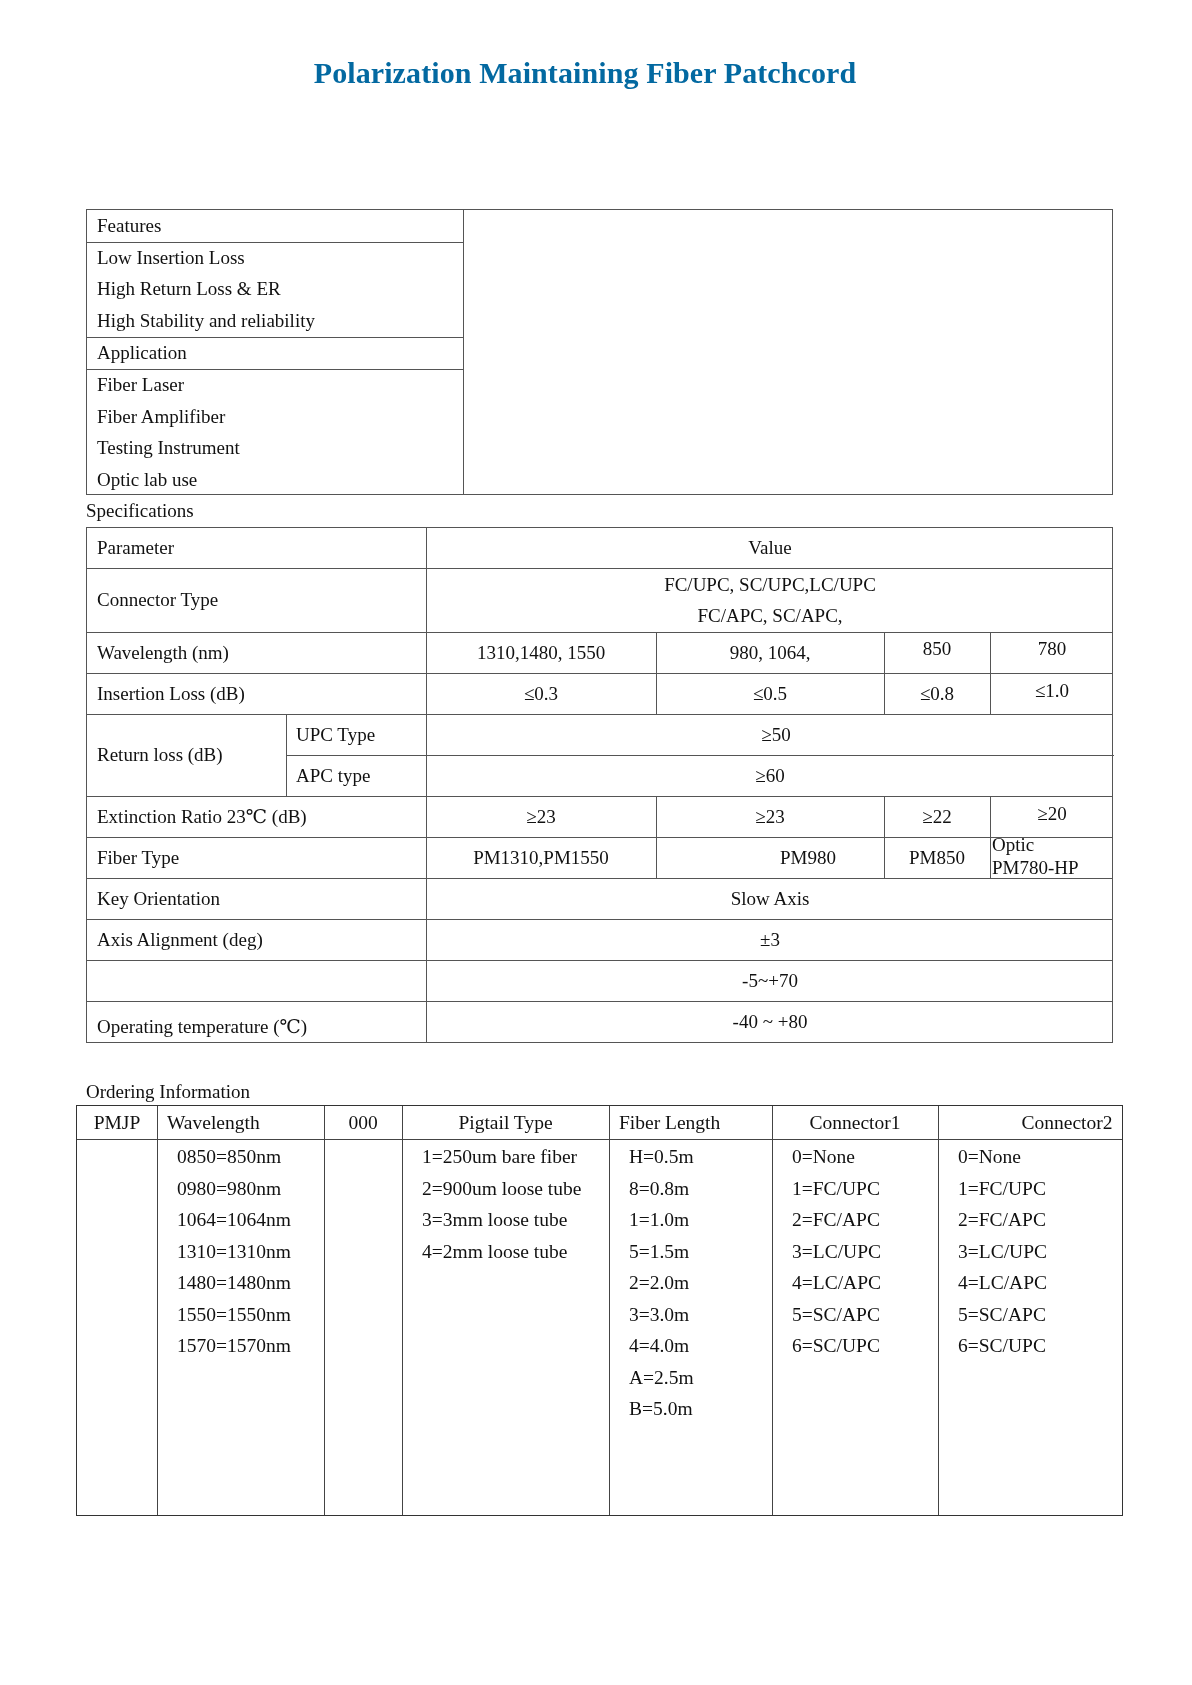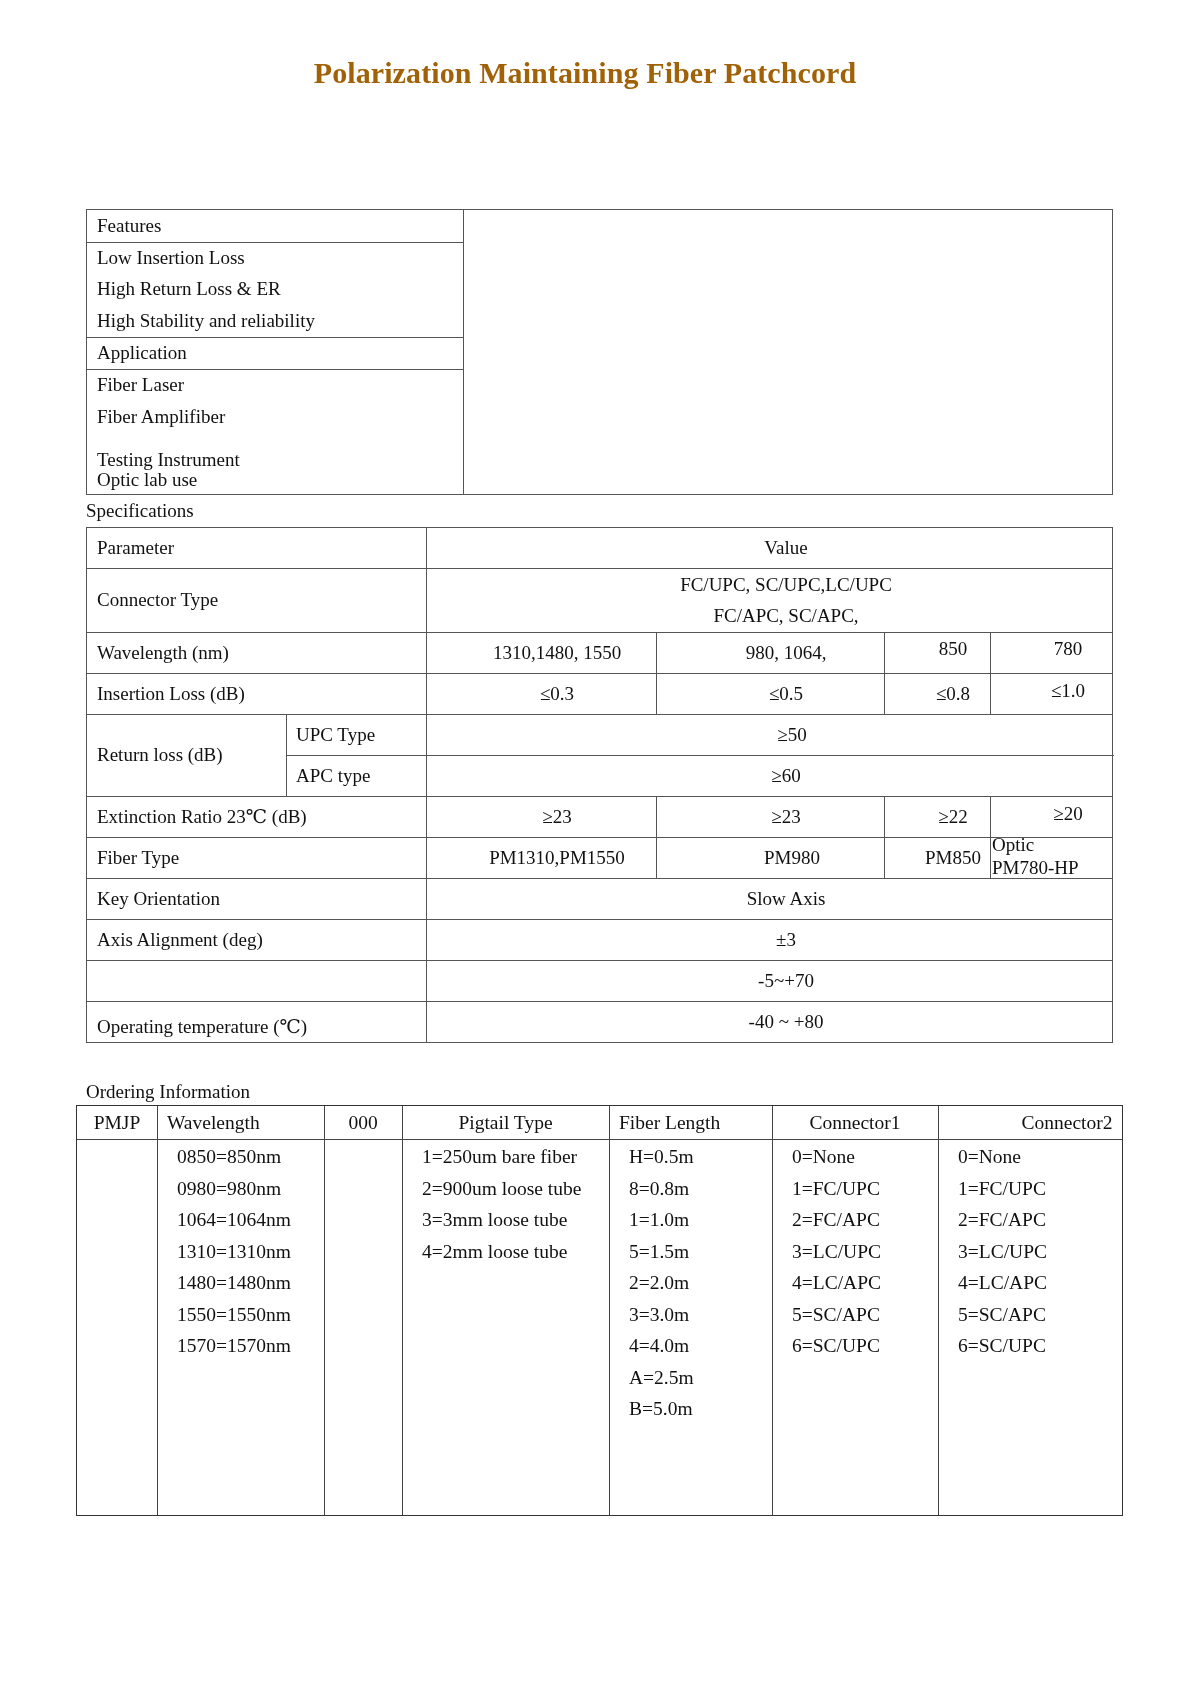--- a/index.html
+++ b/index.html
@@ -1,34 +1,34 @@
 <!DOCTYPE html>
 <html><head>
 <meta charset="utf-8">
 <style>
   * { box-sizing: border-box; margin: 0; padding: 0; }
   html, body { width: 1192px; height: 1685px; background: #ffffff; }
   body { position: relative; font-family: "Liberation Serif", "DejaVu Serif", serif; color: #111; font-size: 19px; overflow: hidden; }
 
-  .title { position: absolute; top: 56px; left: 0; width: 1192px; text-align: center; font-weight: bold; font-size: 30px; color: #a16207; letter-spacing: 0.1px; }
+  .title { position: absolute; top: 56px; left: 0; width: 1192px; text-align: center; font-weight: bold; font-size: 30px; color: #0369a1; letter-spacing: 0.1px; }
   .title span { position: relative; left: -11px; }
 
   .section-label { position: absolute; font-size: 19px; line-height: 24px; }
 
   
   .feat-box { position: absolute; left: 86px; top: 209px; width: 1027px; height: 286px; border: 1.3px solid #555; }
   .feat-left { position: absolute; left: 0; top: 0; width: 377px; height: 100%; border-right: 1.3px solid #555; }
   .feat-row { position: absolute; left: 0; width: 100%; padding-left: 10px; line-height: 31.7px; }
   .feat-hline { position: absolute; left: 0; width: 100%; height: 0; border-top: 1.3px solid #555; }
 
   
   .spec { position: absolute; left: 86px; top: 527px; width: 1027px; height: 516px; border: 1.3px solid #555; }
   .cell { position: absolute; display: flex; align-items: center; font-size: 19px; line-height: 22px; }
   .cell.l { justify-content: flex-start; padding-left: 10px; }
-  .cell.c { justify-content: center; text-align: right; margin-left: 16px; }
+  .cell.c { justify-content: center; text-align: right; }
   .hl { position: absolute; height: 0; border-top: 1.3px solid #555; }
   .vl { position: absolute; width: 0; border-left: 1.3px solid #555; }
   .twoline { flex-direction: column; }
   .twoline span { display: block; line-height: 31px; }
   .nufern { font-size: 19px; line-height: 22px; padding-left: 2px; display: block; position: absolute; }
 
   
   .order { position: absolute; left: 76px; top: 1105px; width: 1047px; height: 411px; border: 1.5px solid #333; }
   .order .hl, .order .vl { border-color: #444; }
   .ohead { position: absolute; top: 0; height: 33px; display: flex; align-items: center; font-size: 19.5px; }
@@ -47,21 +47,21 @@
     <div class="feat-row" style="top:0px;">Features</div>
     <div class="feat-hline" style="top:31.5px;"></div>
     <div class="feat-row" style="top:31.5px;">Low Insertion Loss</div>
     <div class="feat-row" style="top:63px;">High Return Loss &amp; ER</div>
     <div class="feat-row" style="top:94.5px;">High Stability and reliability</div>
     <div class="feat-hline" style="top:126.5px;"></div>
     <div class="feat-row" style="top:127px;">Application</div>
     <div class="feat-hline" style="top:158.5px;"></div>
     <div class="feat-row" style="top:159px;">Fiber Laser</div>
     <div class="feat-row" style="top:190.5px;">Fiber Amplifiber</div>
-    <div class="feat-row" style="top:222px;margin-top:12px;">Testing Instrument</div>
+    <div class="feat-row" style="top:222px;">Testing Instrument</div>
     <div class="feat-row" style="top:253.5px;">Optic lab use</div>
   </div>
 </div>
 
 <div class="section-label" style="left:86px; top:499px;">Specifications</div>
 
 <div class="spec">
 
   <div class="hl" style="top:40px; left:0; width:100%;"></div>
   <div class="hl" style="top:104px; left:0; width:100%;"></div>
@@ -112,21 +112,21 @@
   <div class="cell c" style="left:339px; top:227px; width:688px; height:41px;">≥60</div>
 
   <div class="cell l" style="left:0; top:268px; width:339px; height:41px;">Extinction Ratio 23℃ (dB)</div>
   <div class="cell c" style="left:339px; top:268px; width:230px; height:41px;">≥23</div>
   <div class="cell c" style="left:569px; top:268px; width:228px; height:41px;">≥23</div>
   <div class="cell c" style="left:797px; top:268px; width:106px; height:41px;">≥22</div>
   <div class="cell c" style="left:903px; top:265px; width:124px; height:41px;">≥20</div>
 
   <div class="cell l" style="left:0; top:309px; width:339px; height:41px;text-align:center;">Fiber Type</div>
   <div class="cell c" style="left:339px; top:309px; width:230px; height:41px;">PM1310,PM1550</div>
-  <div class="cell c" style="left:569px; top:309px; width:228px; height:41px;padding-left:12px;">PM980</div>
+  <div class="cell c" style="left:601px; top:309px; width:228px; height:41px;padding-left:12px;">PM980</div>
   <div class="cell c" style="left:797px; top:309px; width:106px; height:41px;">PM850</div>
   <div style="position:absolute; left:903px; top:309px; width:124px; height:41px; overflow:hidden;">
     <span class="nufern" style="top:-3px;">Optic</span>
     <span class="nufern" style="top:20px;">PM780-HP</span>
   </div>
 
   <div class="cell l" style="left:0; top:350px; width:339px; height:41px;">Key Orientation</div>
   <div class="cell c" style="left:339px; top:350px; width:688px; height:41px;">Slow Axis</div>
 
   <div class="cell l" style="left:0; top:391px; width:339px; height:41px;">Axis Alignment (deg)</div>

